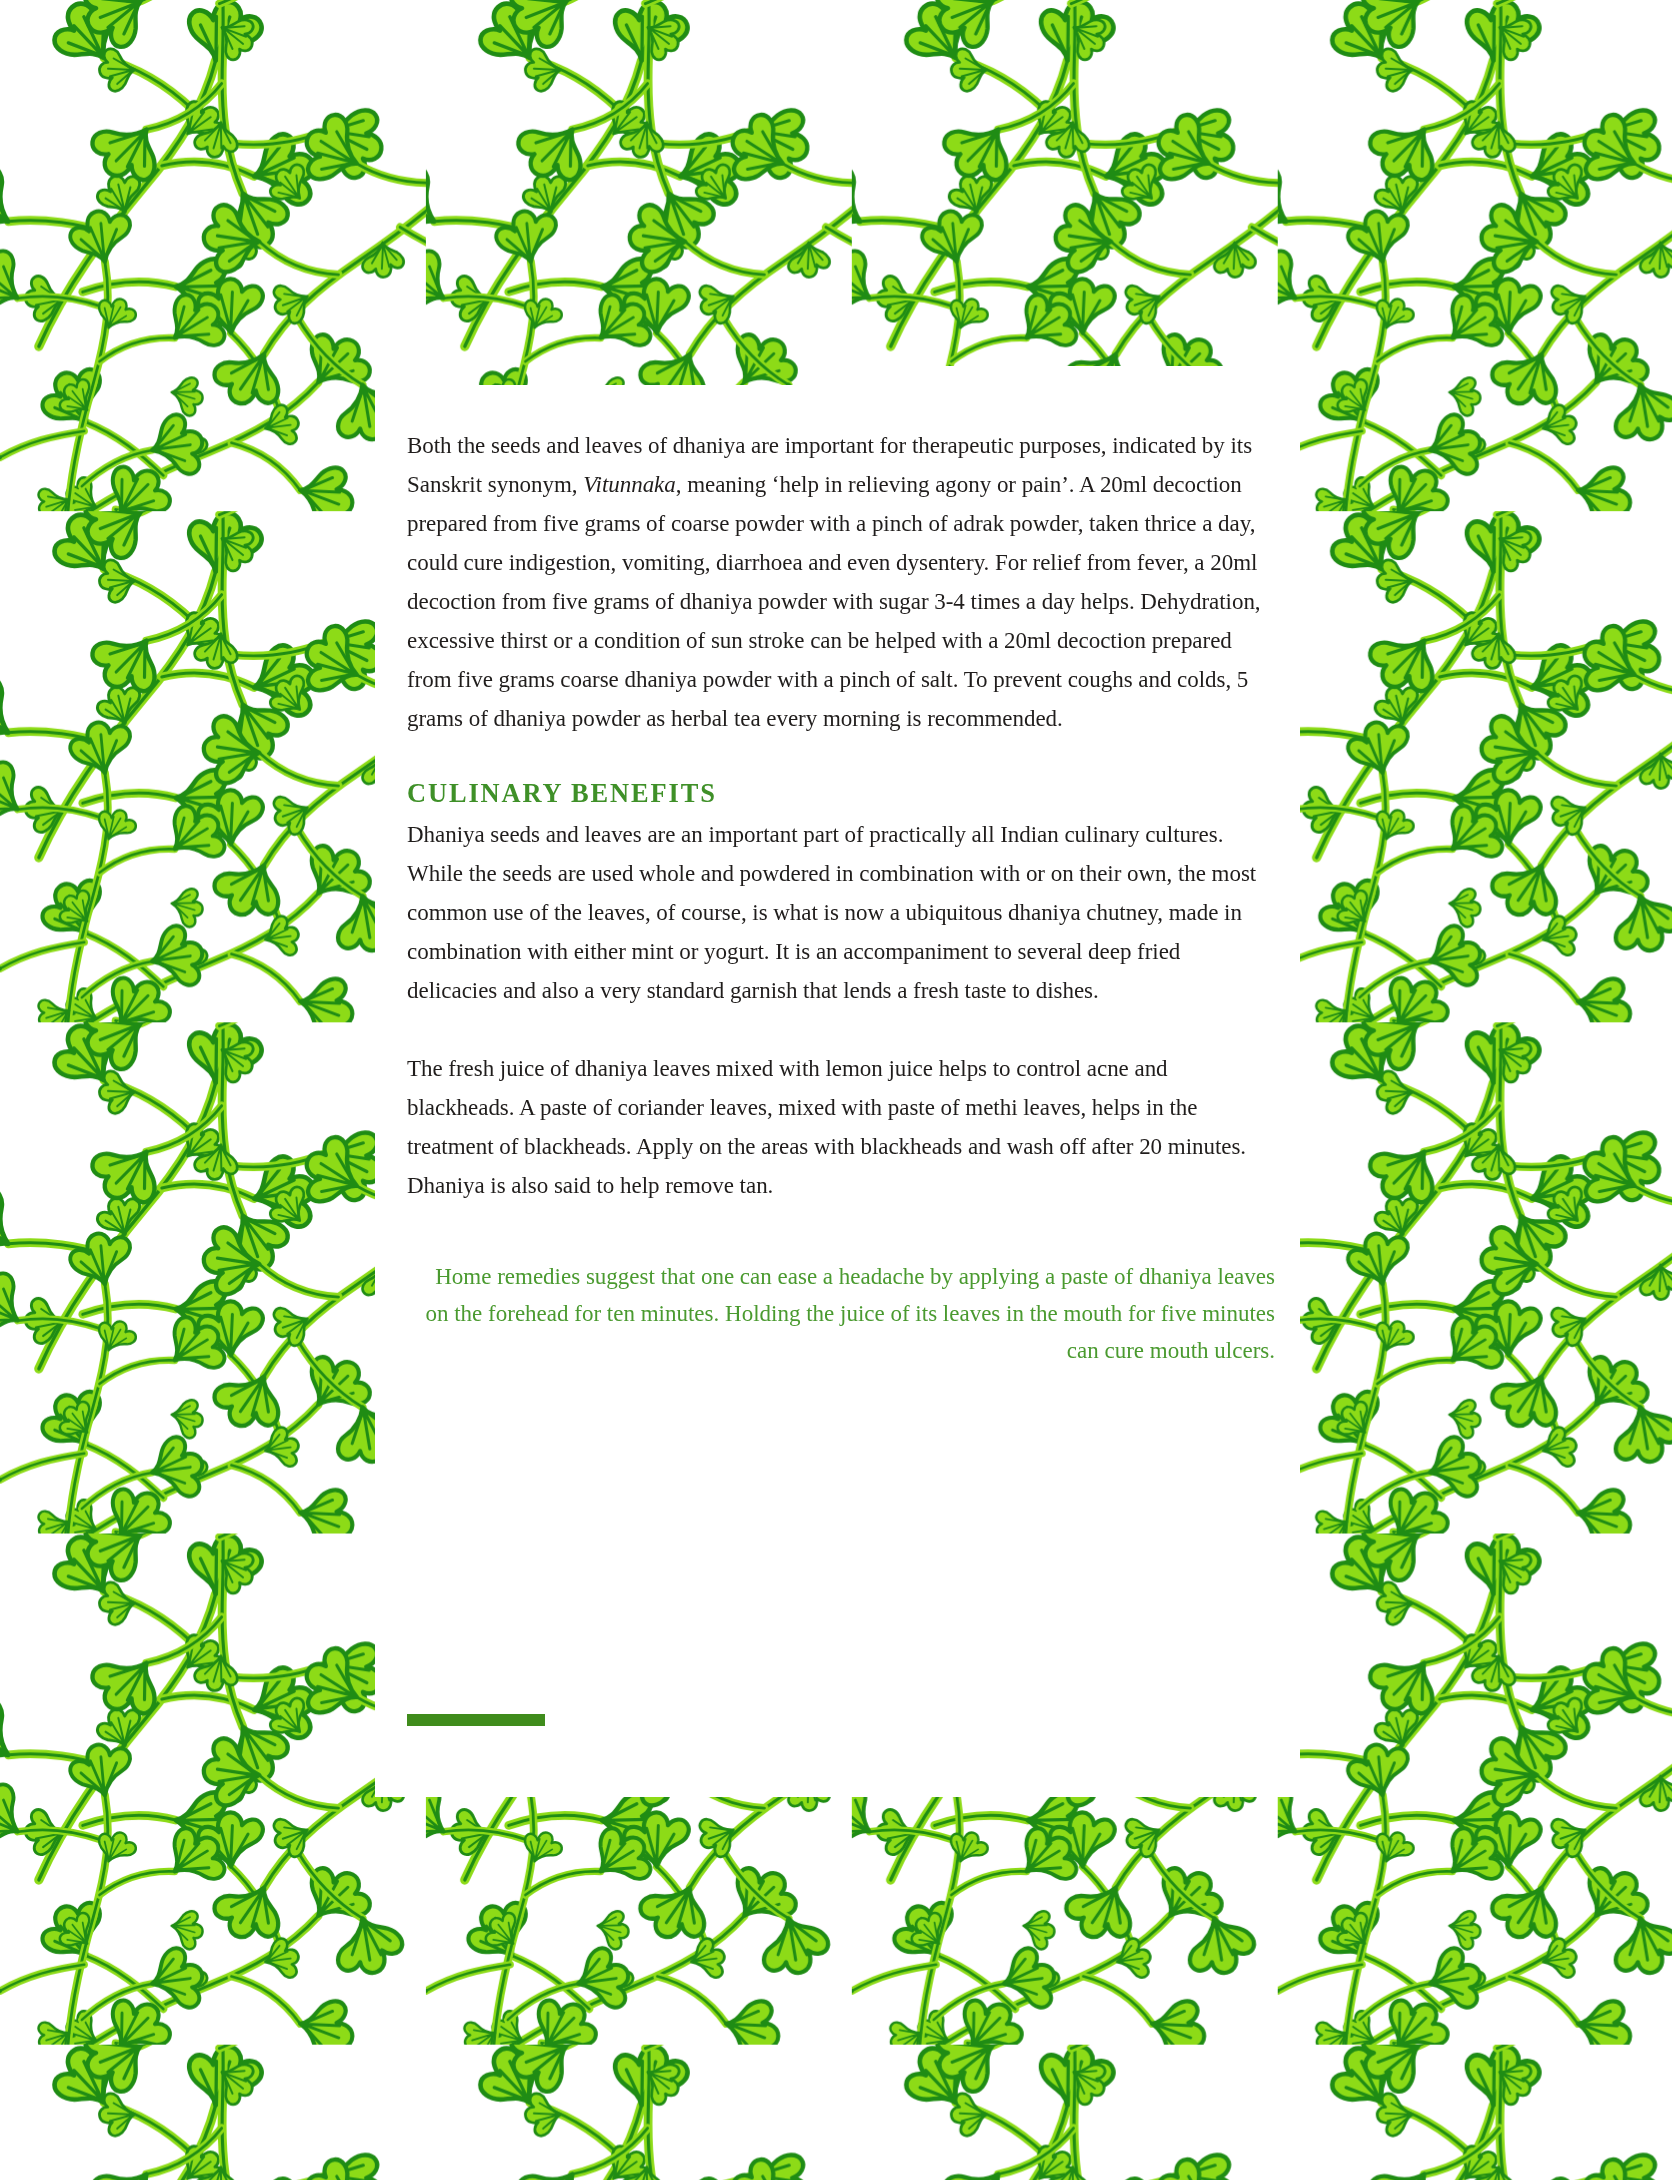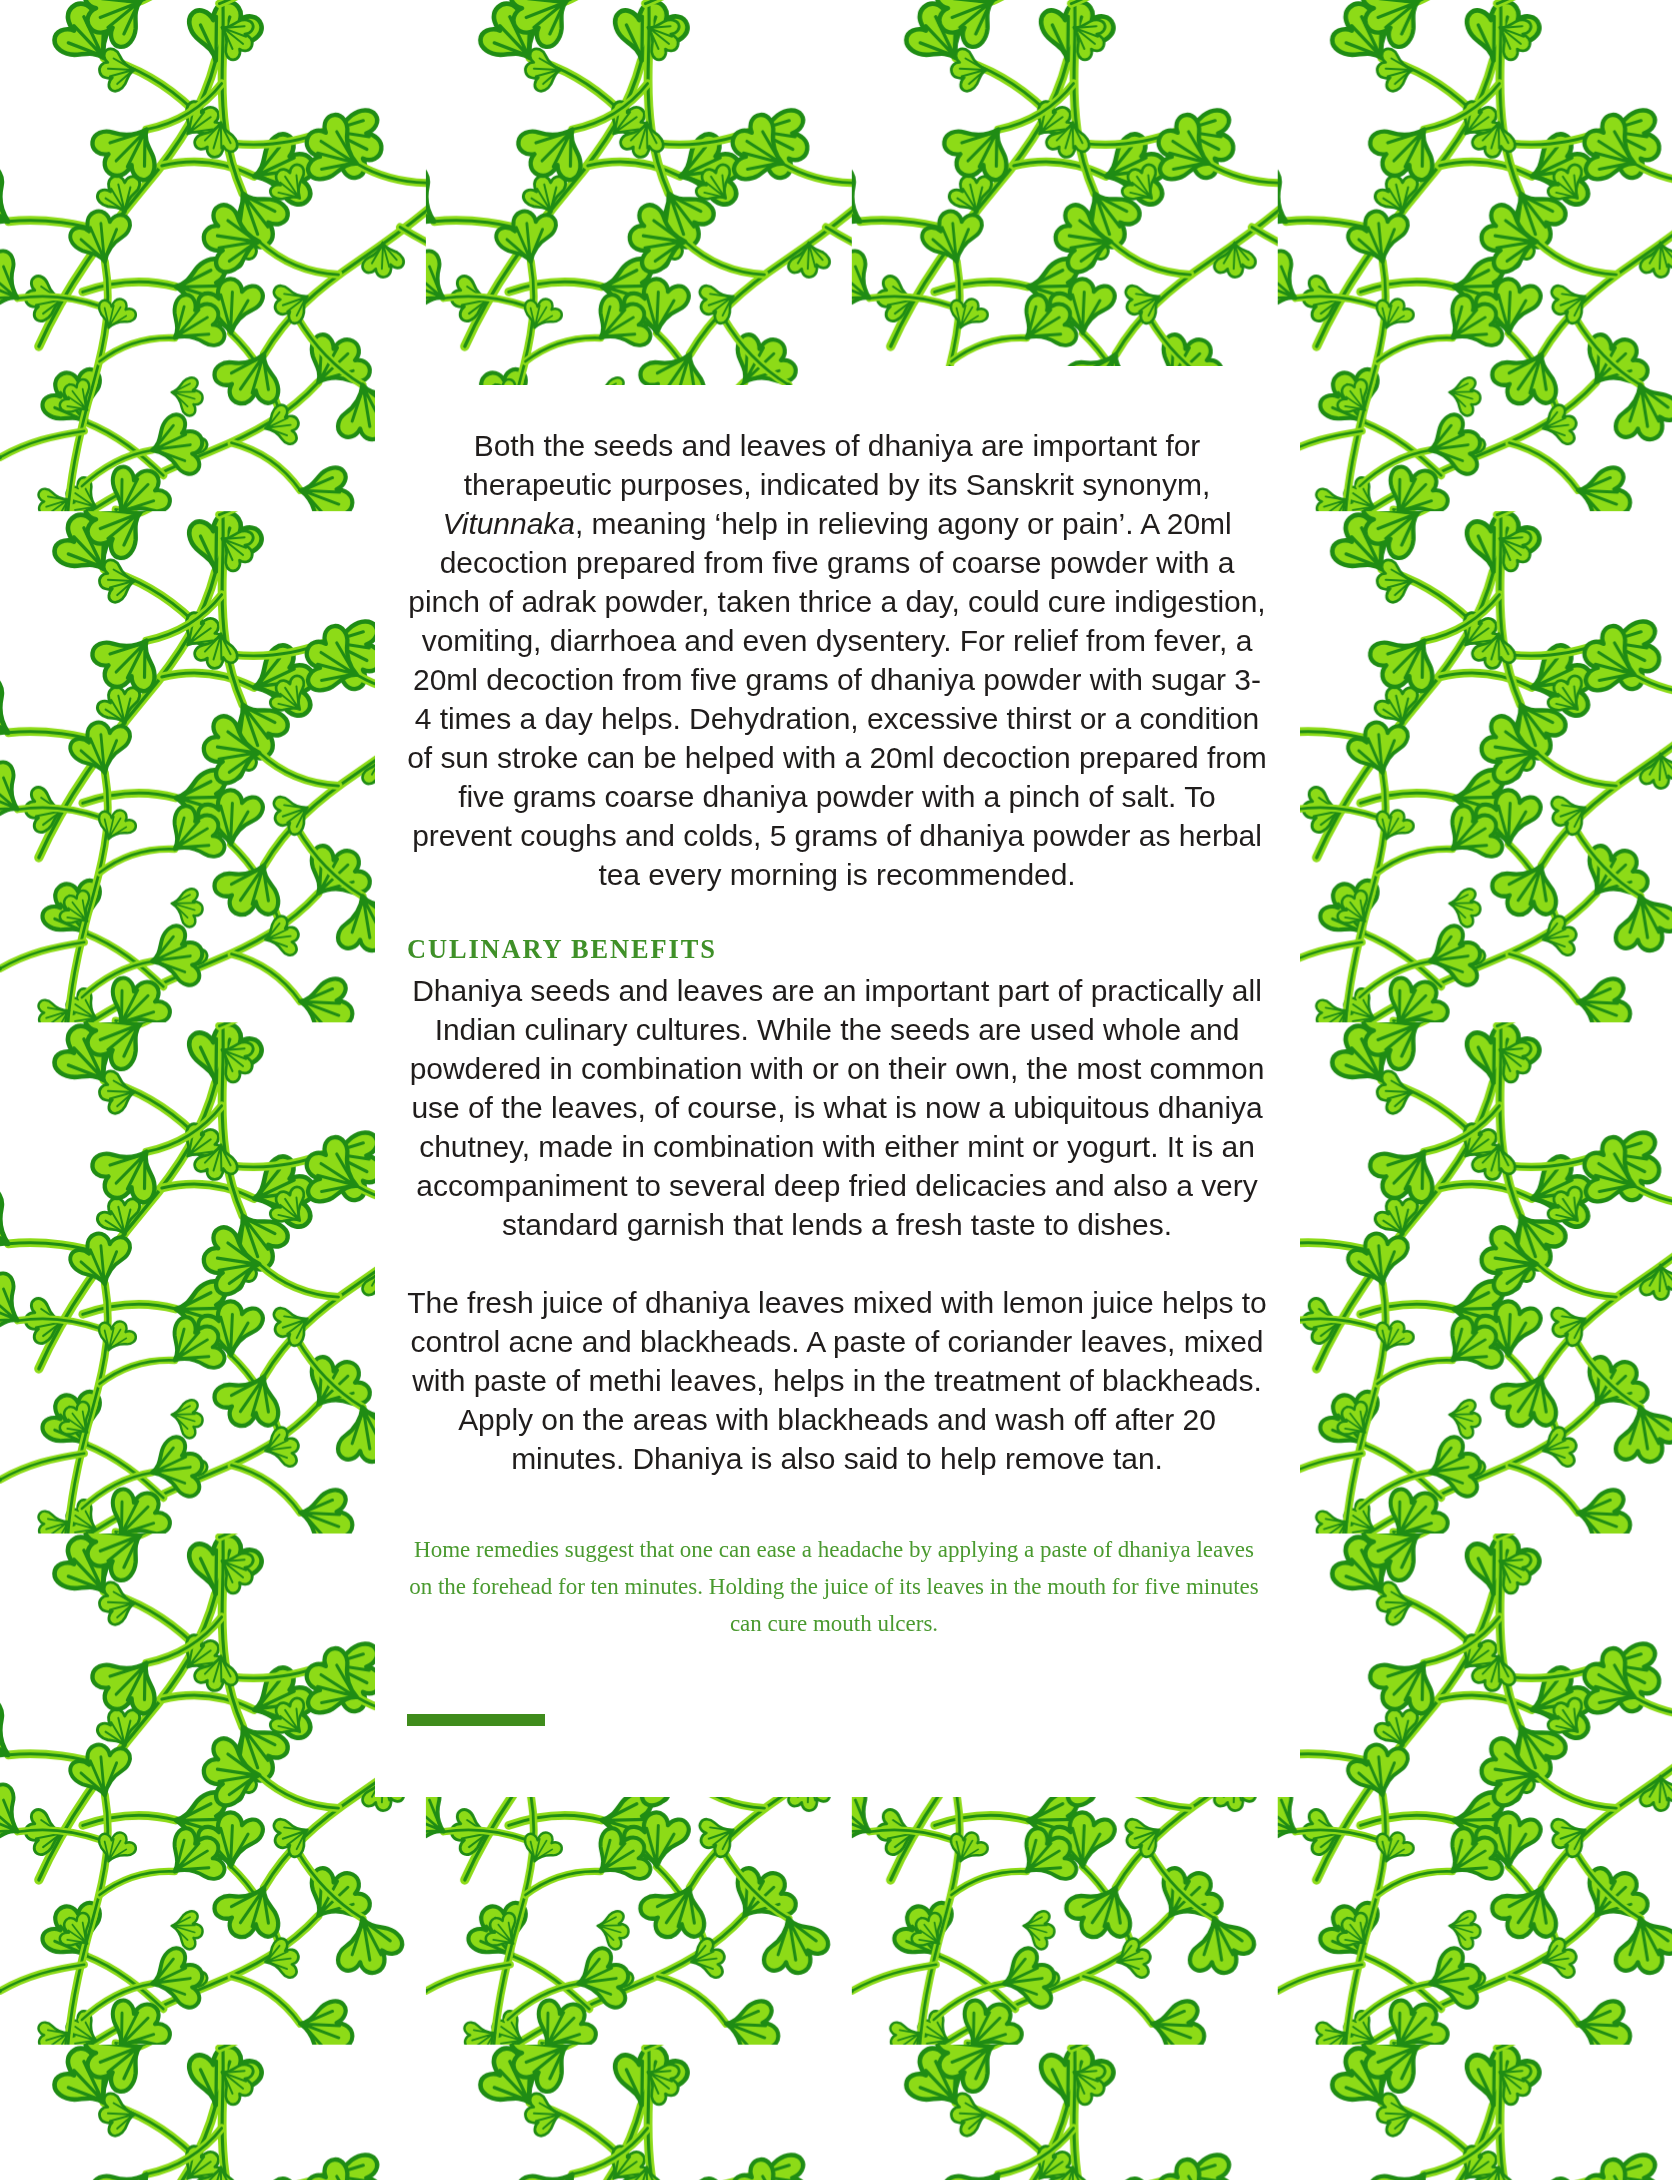--- a/index.html
+++ b/index.html
@@ -65,40 +65,40 @@
     font-size: 26.4px;
     font-weight: 700;
     letter-spacing: 1.9px;
     color: #3f9028;
     margin: 0 0 5.1px 0;
     line-height: 1.25;
     text-transform: uppercase;
   }
 
   p.body-text {
-    font-family: Liberation Sans, sans-serif;
-    font-size: 30px;
+    font-family: Liberation Serif, serif;
+    font-size: 23px;
     line-height: 39px;
     color: #201d1c;
     margin: 0;
-    text-align: center;
+    text-align: left;
     letter-spacing: -0.04px;
   }
 
   p.body-text .latin {
     font-style: italic;
   }
 
   p.pull-quote {
     font-family: "Liberation Serif", "DejaVu Serif", serif;
     font-size: 23px;
     line-height: 37px;
     color: #4a9a2f;
-    margin: 1px;
-    text-align: center;
+    margin: 16px;
+    text-align: right;
     width: 852px;
   }
 
   #pull-quote-block {
     margin-top: 53px;
   }
 
   #bottom-rule {
     position: absolute;
     left: 407px;

